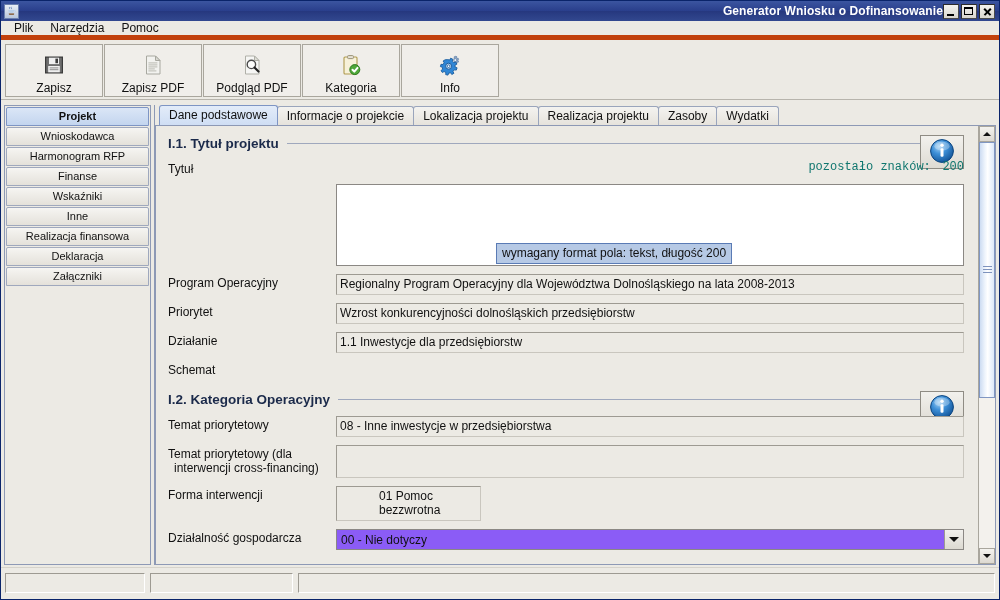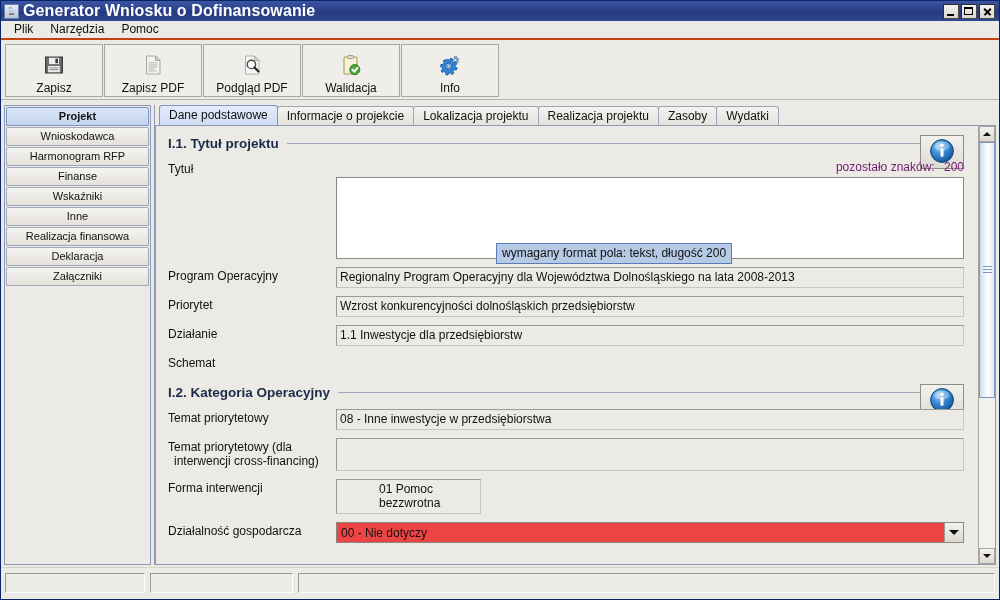--- a/index.html
+++ b/index.html
@@ -31,24 +31,25 @@
   }
   #titlebar .tb-icon {
     width: 15px; height: 15px;
     background: linear-gradient(to bottom, #e9eef6, #b9c6da);
     border: 1px solid #6a7fae;
     margin-right: 4px;
     display: flex; align-items: center; justify-content: center;
     flex: 0 0 auto;
   }
   #titlebar .tb-title {
-    font-size: 16px; font-weight: bold;
+    font-size: 12px; font-weight: bold;
     white-space: nowrap;
     letter-spacing: .1px;
     flex: 1 1 auto;
+    text-align: right;
   }
   .winbtns { display: flex; gap: 2px; flex: 0 0 auto; margin-right: 2px; }
   .winbtn {
     width: 16px; height: 15px;
     background: linear-gradient(to bottom, #f4f3ef, #d9d6cd);
     border: 1px solid #2b2b2b;
     border-right-color: #4a4a4a; border-bottom-color: #4a4a4a;
     position: relative;
     cursor: default;
   }
@@ -58,21 +59,21 @@
   .wb-close i { width: 9px; height: 1.6px; left: 2.5px; top: 6px; }
   .wb-close i.a { transform: rotate(45deg); }
   .wb-close i.b { transform: rotate(-45deg); }
 
   
   #menubar {
     height: 19px;
     background: #eceae4;
     display: flex; align-items: center;
     padding-left: 5px;
-    border-bottom: 2px solid #c2410c;
+    border-bottom: 5px solid #c2410c;
   }
   #menubar .mi {
     padding: 2px 9px 3px 8px;
     font-size: 12px; color: #111;
     cursor: default;
   }
 
   
   #toolbar {
     height: 60px;
@@ -262,44 +263,45 @@
 
   .ta {
     background: #ffffff;
     border: 1px solid #8b8884;
     height: 82px;
     position: relative;
   }
   .counter {
     text-align: right;
     font-size: 12px;
-    color: #701a75;
-    padding-bottom: 3px;
-    white-space: nowrap;
+    color: #0f766e;
+    padding-bottom: 10px;
+    white-space: nowrap;
+    font-family: Liberation Mono, monospace;
   }
   .counter .num { display: inline-block; min-width: 26px; text-align: right; }
 
   .tooltip {
     position: absolute;
     background: #b6c9e5;
     border: 1px solid #5a7bb5;
     color: #111;
     font-size: 12px;
     line-height: 14px;
     padding: 2px 5px 3px 5px;
     white-space: nowrap;
     z-index: 10;
     left: 160px;
     top: 83px;
   }
 
   .combo {
     display: flex;
     border: 1px solid #8b8884;
-    background: #ef4444;
+    background: #8b5cf6;
     height: 21px;
   }
   .combo .cval {
     flex: 1 1 auto;
     font-size: 12px; color: #111;
     padding: 3px 4px;
     line-height: 14px;
     min-width: 0;
     overflow: hidden;
     white-space: nowrap;
@@ -460,21 +462,21 @@
 
     <div class="tbtn">
       <span class="ticon">
         <svg width="22" height="22" viewBox="0 0 22 22">
           <rect x="4" y="3" width="13" height="17" rx="1" fill="#f7f1d9" stroke="#b09a4e" stroke-width="1.1"></rect>
           <rect x="7.6" y="1.6" width="5.8" height="3" rx=".8" fill="#e6e2d6" stroke="#9b9378" stroke-width="1"></rect>
           <circle cx="14.8" cy="15.6" r="5" fill="#4fa83a" stroke="#2e7a1f" stroke-width="1"></circle>
           <path d="M12.5 15.7l1.8 1.9 3.2-3.7" stroke="#ffffff" stroke-width="2" fill="none" stroke-linecap="round" stroke-linejoin="round"></path>
         </svg>
       </span>
-      <span class="tlabel">Walidacja</span>
+      <span class="tlabel">Kategoria</span>
     </div>
 
     <div class="tbtn">
       <span class="ticon">
         <svg width="22" height="22" viewBox="0 0 22 22">
           <g fill="#8fa8c6" stroke="#5d7ea8" stroke-width=".7">
             <path d="M15.3 2.6l.9.3.5-.8 1.3.8-.4.8.6.7.9-.3.5 1.4-.9.3v.9l.9.3-.5 1.4-.9-.3-.6.7.4.8-1.3.8-.5-.8-.9.3-.3-1.4.8-.4v-.9l-.8-.4z"></path>
           </g>
           <circle cx="16.3" cy="6.1" r="1.5" fill="#e8eef6" stroke="#5d7ea8" stroke-width=".7"></circle>
           <g fill="#2f86d6" stroke="#1c5d9e" stroke-width=".9">

